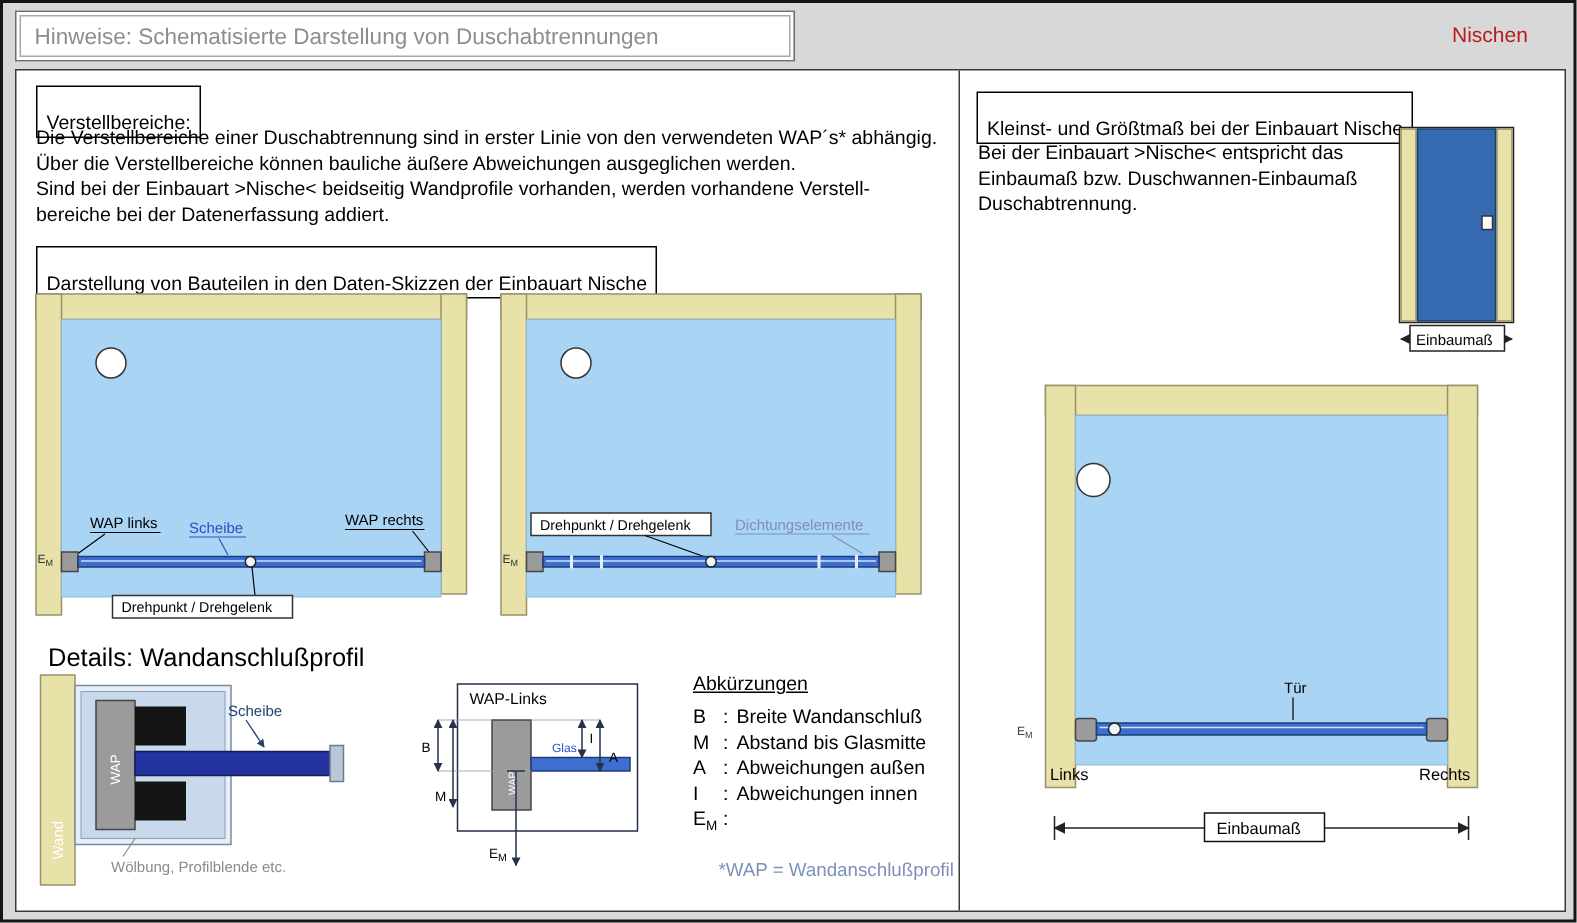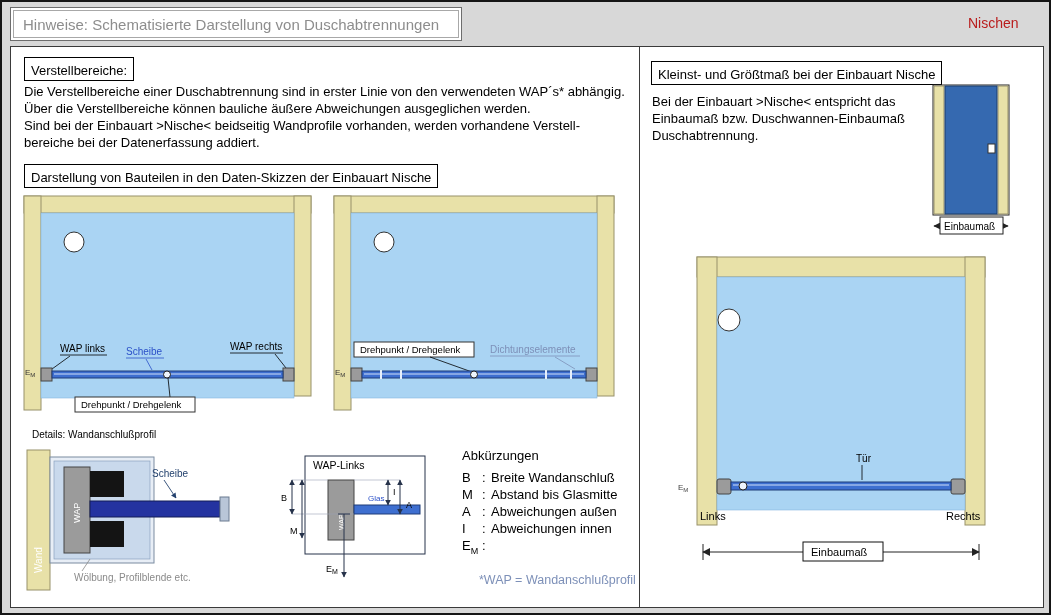--- a/index.html
+++ b/index.html
@@ -1,30 +1,30 @@
 <!DOCTYPE html>
 <html style="--wall-tan: #e8e1a8; --wall-stroke: #98916a; --shower-blue: #aad4f3; --glass-blue: #3e6fd0; --glass-stroke: #1e3c78; --profile-gray: #9b9b9b; --door-blue: #3569b0; --dark-glass: #2433a0; --accent-link: #2b50c8; --muted-blue: #7d90b8; --muted-gray: #8a8a8a;"><head>
 <meta charset="utf-8">
 <style>
   *{margin:0;padding:0;box-sizing:border-box}
   body{font-family:"Liberation Sans",sans-serif;background:#ffffff}
   .page{position:relative;width:1051px;height:615px;background:#d8d8d8;border:2px solid #151515;overflow:hidden}
   .abs{position:absolute}
-  .header-box{left:8px;top:5px;width:452px;height:34px;background:#fff;border:1px solid #6e6e6e;
+  .header-box{left:8px;top:5px;width:520px;height:34px;background:#fff;border:1px solid #6e6e6e;
     box-shadow:inset 0 0 0 2px #ffffff, inset 0 0 0 3px #a8a8a8;display:flex;align-items:center;padding-left:12px}
   .header-title{color:#8d8d8d;font-size:15px;white-space:nowrap}
   .corner-label{left:966px;top:13px;color:#b91c1c;font-size:14px}
   .main-panel{left:8px;top:44px;width:1034px;height:562px;background:#ffffff;border:1px solid #3a3a3a}
   .divider{left:637px;top:45px;width:1px;height:560px;background:#3a3a3a}
-  .boxed{border:1px solid #000;background:#fff;padding:5px 6px 2px;font-size:13px;display:inline-block;white-space:nowrap}
+  .boxed{border:1px solid #000;background:#fff;padding:16px 6px 2px;font-size:13px;display:inline-block;white-space:nowrap}
   .para{font-size:13px;line-height:17px;color:#000}
   .para div{white-space:nowrap}
-  .small-label{font-size:10px;color:#000}
+  .small-label{font-size:17px;color:#000}
   .footnote{font-size:12.5px;color:var(--muted-blue)}
-  .abk-title{font-size:13px;margin-bottom:6px}
+  .abk-title{font-size:13px;text-decoration:underline;margin-bottom:6px}
   .abk-row{font-size:13px;line-height:17px;display:flex;white-space:nowrap}
   .abk-key{width:20px}
   .abk-sep{width:9px}
   svg{overflow:visible;display:block}
   svg text{font-family:"Liberation Sans",sans-serif}
   .f-wall{fill:var(--wall-tan);stroke:var(--wall-stroke);stroke-width:1}
   .f-blue{fill:var(--shower-blue);stroke:#86b6e0;stroke-width:0.6}
   .f-glass{fill:var(--glass-blue);stroke:var(--glass-stroke);stroke-width:1}
   .f-prof{fill:var(--profile-gray);stroke:#454545;stroke-width:1}
   .f-door{fill:var(--door-blue);stroke:#1d3e6b;stroke-width:1}

